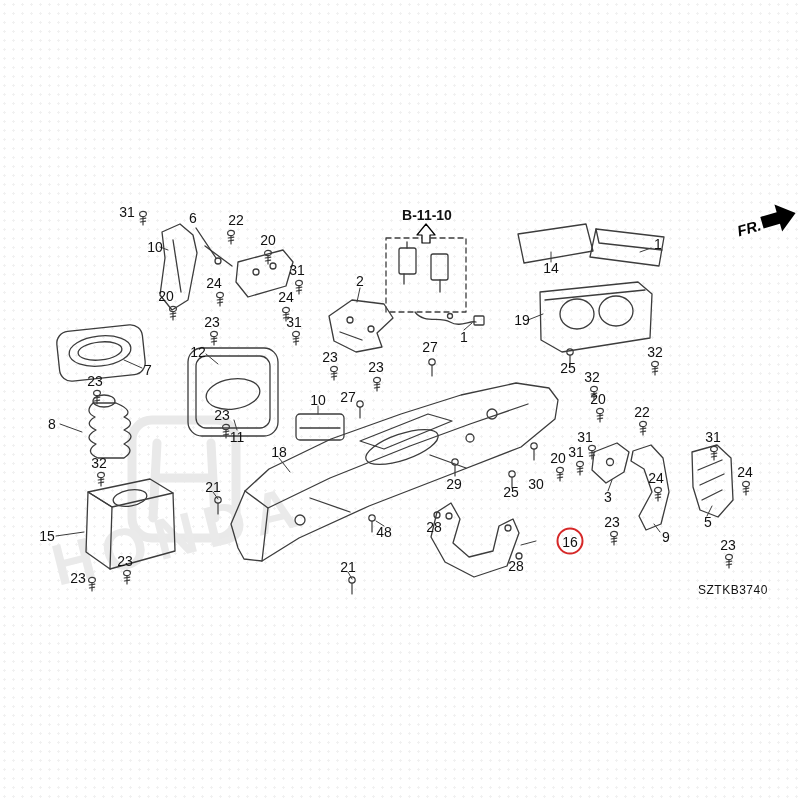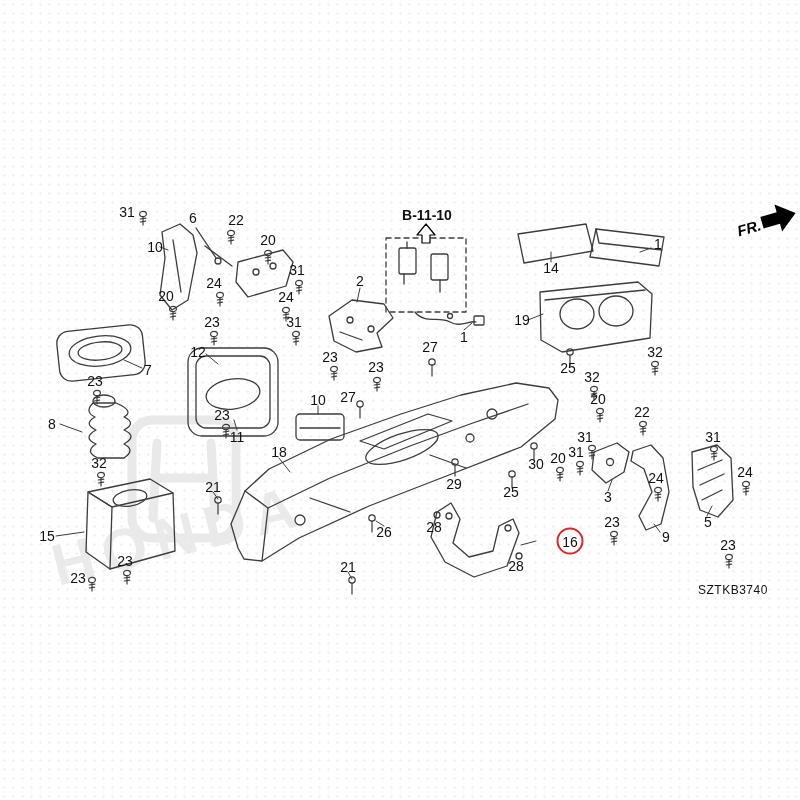--- a/index.html
+++ b/index.html
@@ -281,31 +281,31 @@
       <div class="callout" style="left: 222px; top: 415px;">23</div>
       <div class="callout" style="left: 237px; top: 437px;">11</div>
       <div class="callout" style="left: 99px; top: 463px;">32</div>
       <div class="callout" style="left: 279px; top: 452px;">18</div>
       <div class="callout" style="left: 213px; top: 487px;">21</div>
       <div class="callout" style="left: 47px; top: 536px;">15</div>
       <div class="callout" style="left: 125px; top: 561px;">23</div>
       <div class="callout" style="left: 78px; top: 578px;">23</div>
       <div class="callout" style="left: 585px; top: 437px;">31</div>
       <div class="callout" style="left: 576px; top: 452px;">31</div>
-      <div class="callout" style="left: 536px; top: 464px;">30</div>
+      <div class="callout" style="left: 536px; top: 484px;">30</div>
       <div class="callout" style="left: 558px; top: 458px;">20</div>
       <div class="callout" style="left: 608px; top: 497px;">3</div>
       <div class="callout" style="left: 454px; top: 484px;">29</div>
       <div class="callout" style="left: 511px; top: 492px;">25</div>
       <div class="callout" style="left: 612px; top: 522px;">23</div>
       <div class="callout" style="left: 666px; top: 537px;">9</div>
       <div class="callout" style="left: 708px; top: 522px;">5</div>
       <div class="callout" style="left: 728px; top: 545px;">23</div>
       <div class="callout" style="left: 713px; top: 437px;">31</div>
       <div class="callout" style="left: 656px; top: 478px;">24</div>
       <div class="callout" style="left: 745px; top: 472px;">24</div>
-      <div class="callout" style="left: 384px; top: 532px;">26</div>
+      <div class="callout" style="left: 384px; top: 532px;">48</div>
       <div class="callout" style="left: 434px; top: 527px;">28</div>
       <div class="callout highlight" style="left: 550px; top: 541px;">16</div>
       <div class="callout" style="left: 516px; top: 566px;">28</div>
       <div class="callout" style="left: 348px; top: 567px;">21</div>
     </div>
 </div>
 
 </body></html>

